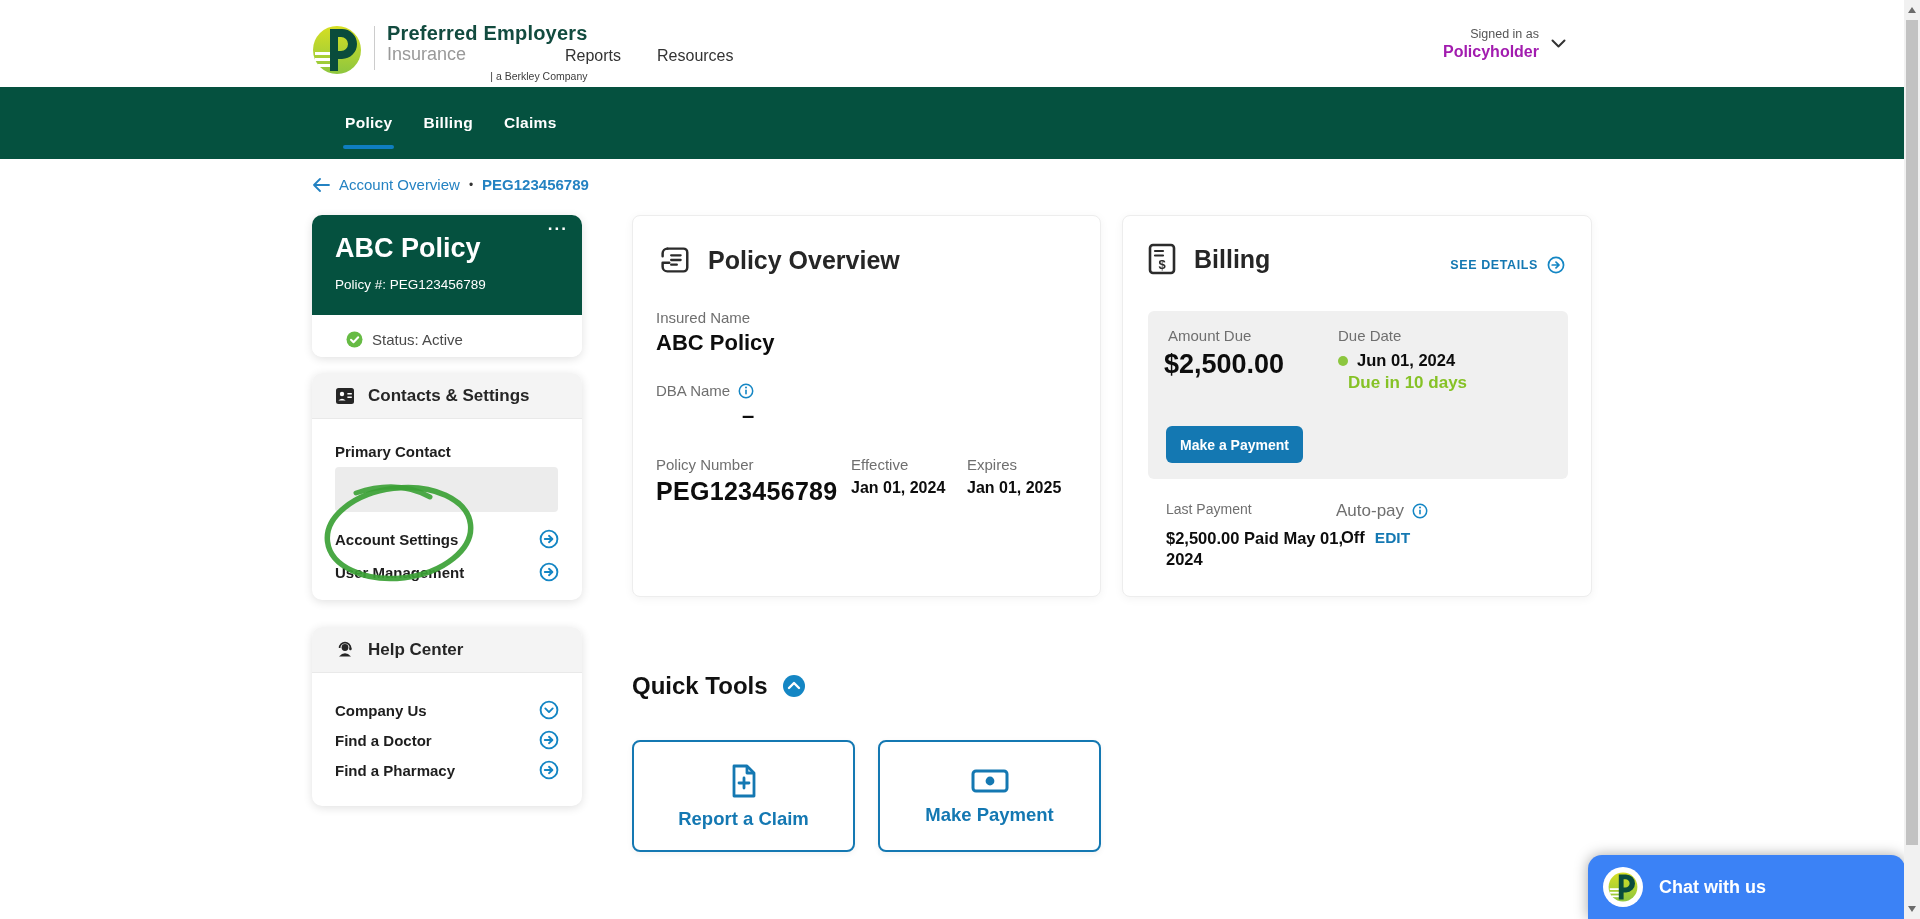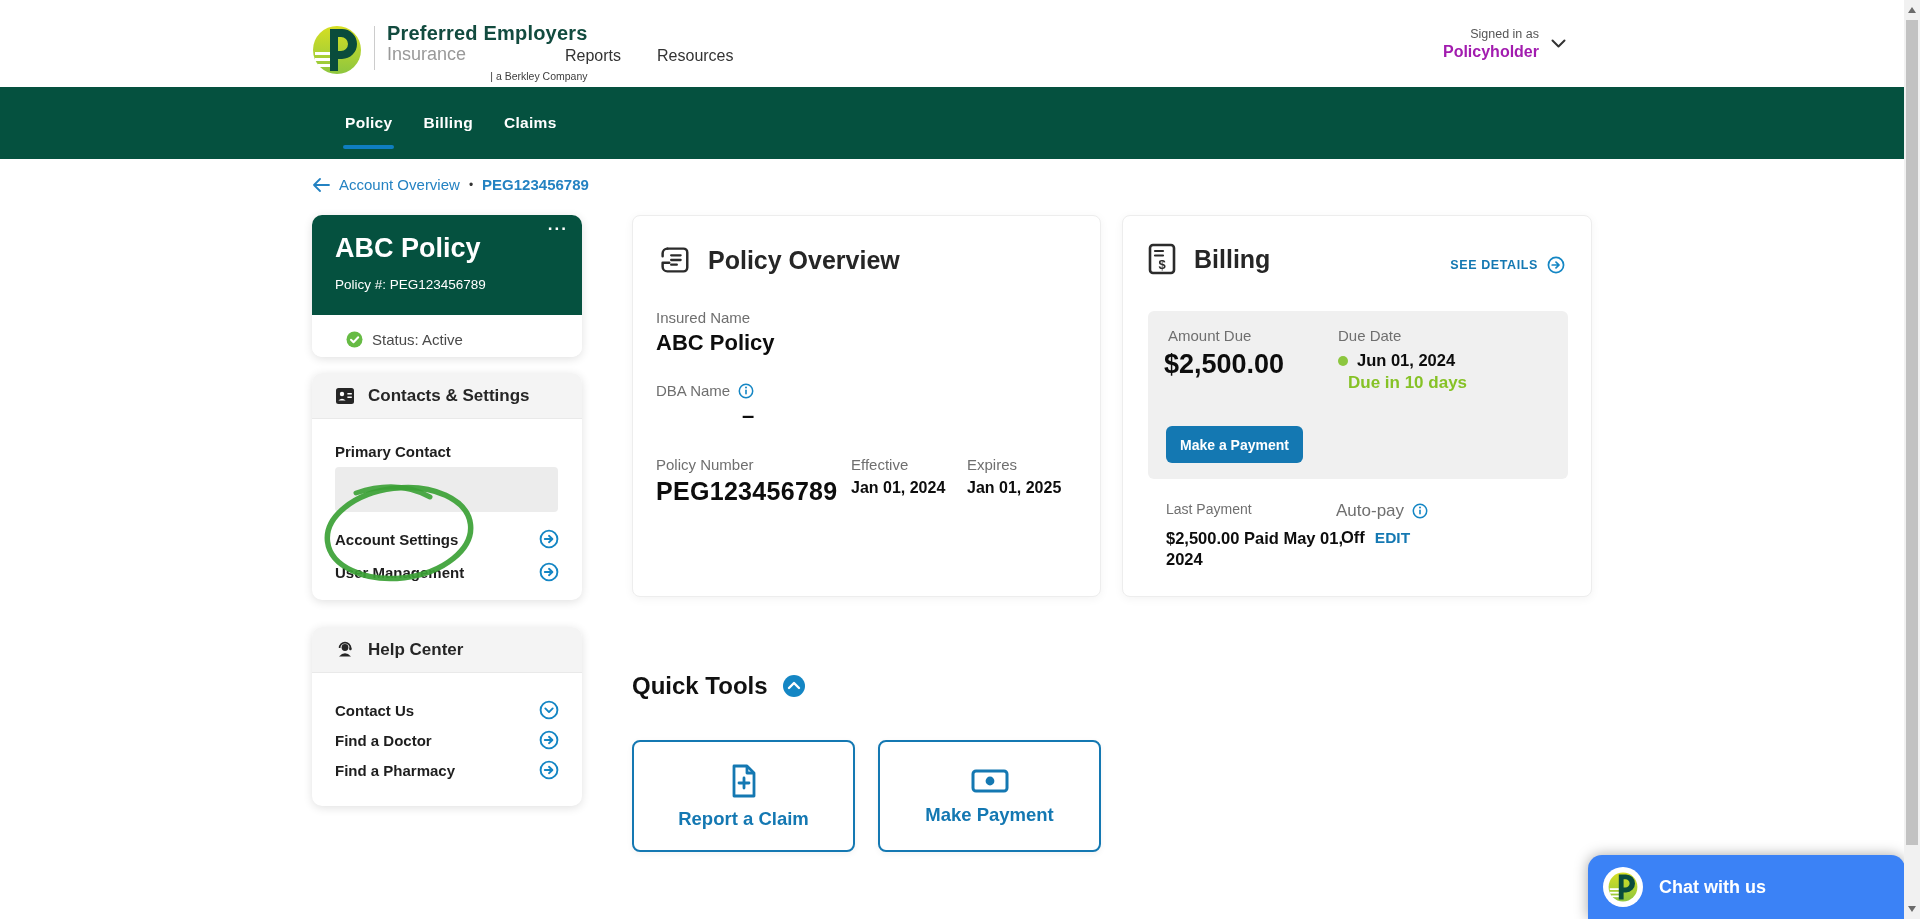--- a/index.html
+++ b/index.html
@@ -251,21 +251,21 @@
       <svg width="20" height="20" viewBox="0 0 20 20">
         <circle cx="10" cy="7.5" r="3.4" fill="#262626"></circle>
         <path d="M4 16.5 q6 -6.5 12 0 z" fill="#262626"></path>
         <path d="M4.6 8 a5.4 5.4 0 0 1 10.8 0" fill="none" stroke="#262626" stroke-width="1.6"></path>
         <rect x="14.2" y="7.2" width="2.4" height="3" rx="1" fill="#262626"></rect>
       </svg>
       <span class="t">Help Center</span>
     </div>
     <div class="help-body">
       <div class="help-row">
-        <span class="lab">Contact Us</span>
+        <span class="lab">Company Us</span>
         <svg width="20" height="20">
             <use href="#sym-chev-circle"></use>
           </svg>
       </div>
       <div class="help-row">
         <span class="lab">Find a Doctor</span>
         <svg width="20" height="20">
             <use href="#sym-arrow-circle"></use>
           </svg>
       </div>

